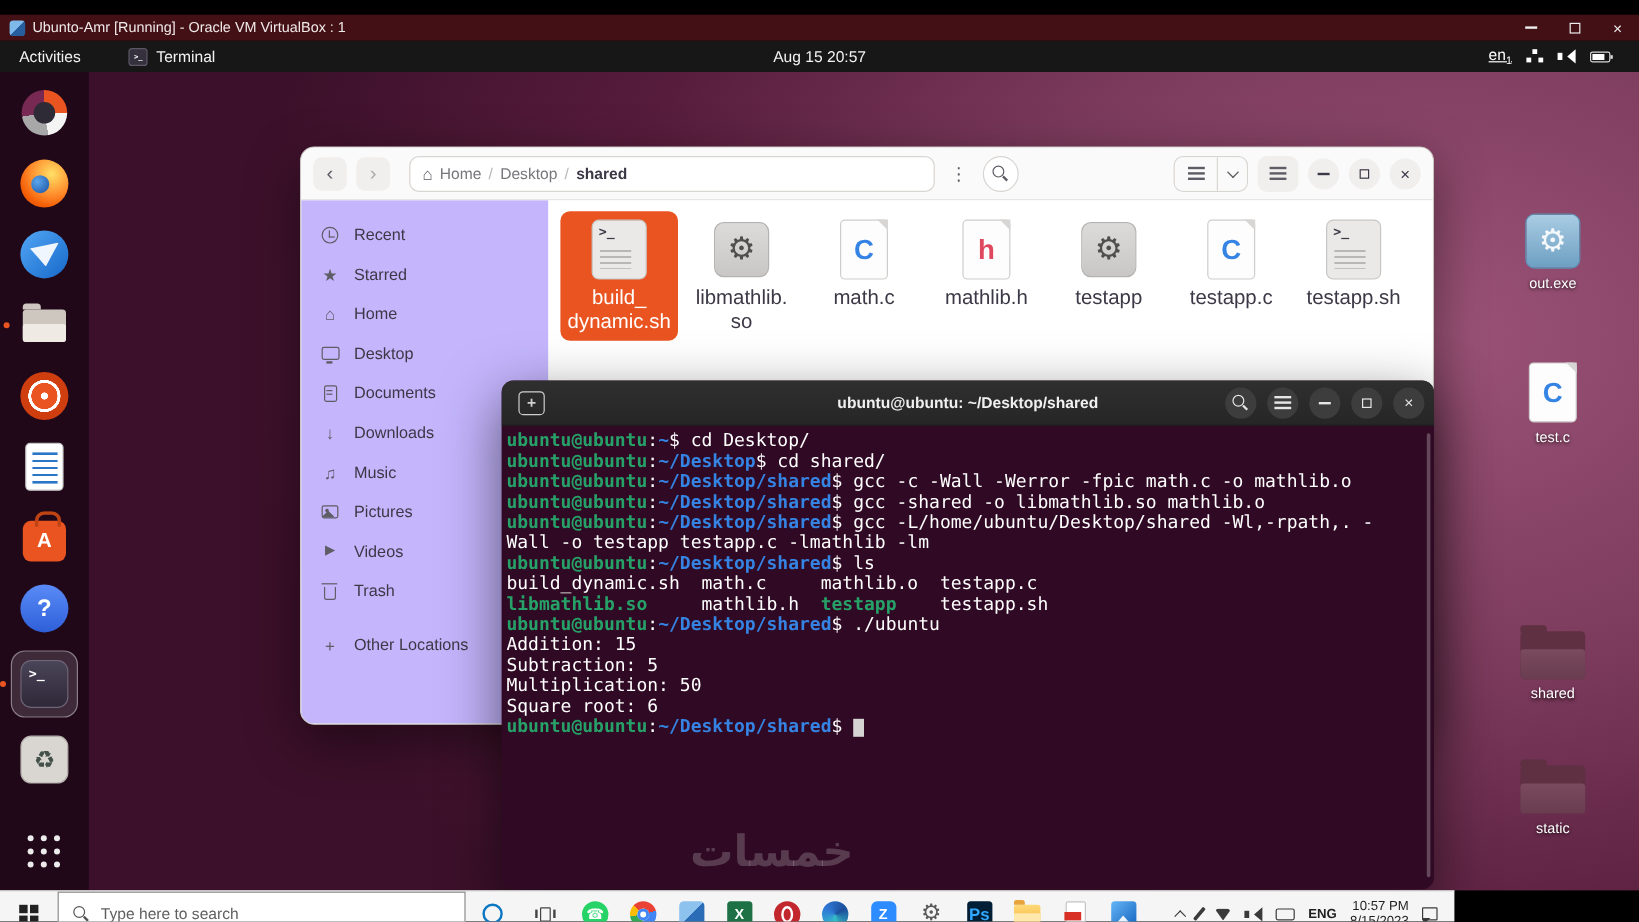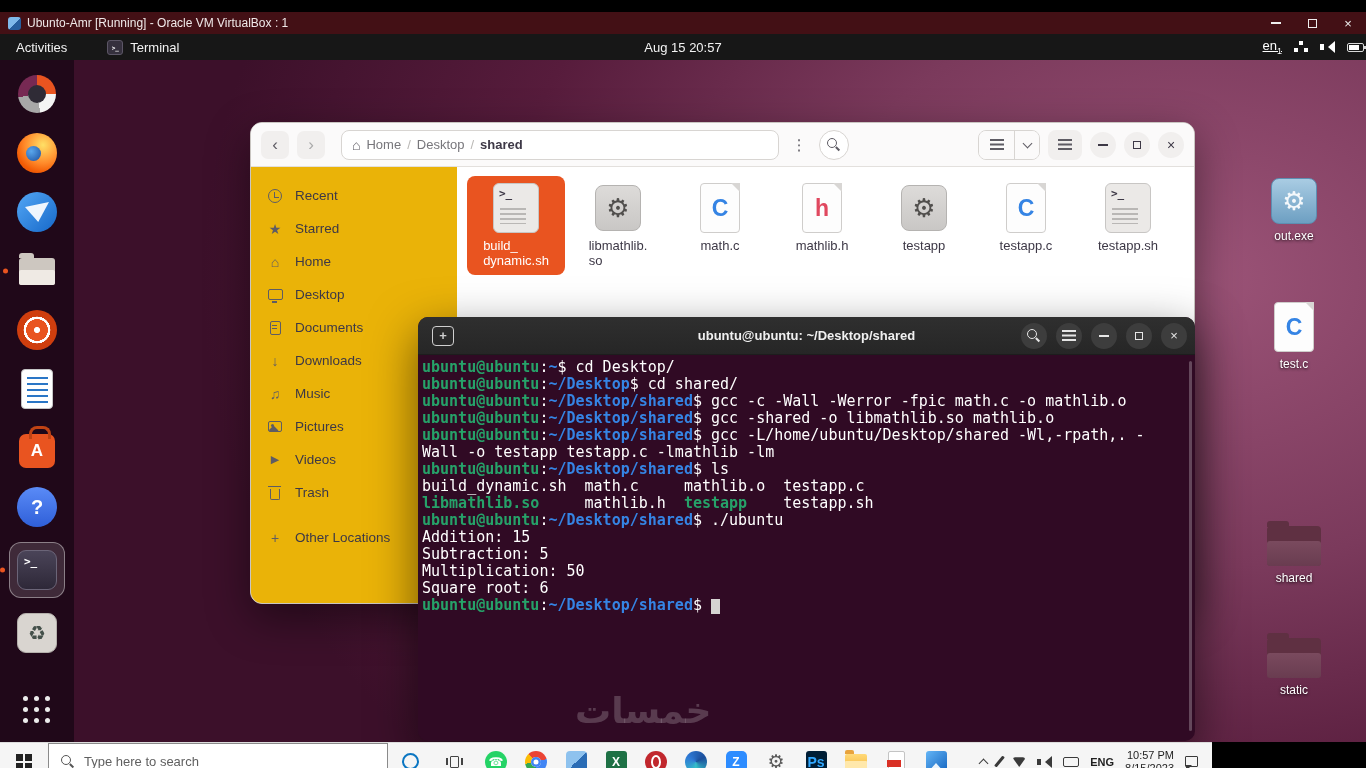--- a/index.html
+++ b/index.html
@@ -13,21 +13,21 @@
   .wctl { width:36px; height:22px; display:flex; align-items:center; justify-content:center; color:#eee; font-size:13px; }
   .i-min { width:10px; height:2px; background:currentColor; display:inline-block; }
   .i-maxsq { width:9px; height:9px; border:1.5px solid currentColor; display:inline-block; }
 
   
   #ubuntu-topbar { position:absolute; left:0; top:22px; width:1366px; height:26px; background:#171717; color:#f2f2f2; display:flex; align-items:center; font-size:13px; }
   .tb-activities { padding:0 16px; height:100%; display:flex; align-items:center; }
   .tb-appmenu { display:flex; align-items:center; gap:7px; margin-left:24px; }
   .mini-term { width:16px; height:15px; background:#35303d; border:1px solid #5c5666; border-radius:3px; color:#fff; font:700 6px/13px "DejaVu Sans Mono",monospace; text-align:center; }
   .tb-clock { position:absolute; left:50%; transform:translateX(-50%); font-weight:500; }
-  .tb-right { margin-left:auto; display:flex; align-items:center; gap:12px; padding-right:2px; color:#fff;text-decoration:underline; }
+  .tb-right { margin-left:auto; display:flex; align-items:center; gap:12px; padding-right:24px; color:#fff;text-decoration:underline; }
   .tb-lang sub { font-size:9px; }
   .i-tree { width:14px; height:12px; position:relative; }
   .i-tree::before { content:''; position:absolute; left:5px; top:0; width:4px; height:4px; background:currentColor; box-shadow:-5px 7px 0 currentColor, 5px 7px 0 currentColor; }
   .i-vol { width:15px; height:12px; position:relative; }
   .i-vol::before { content:''; position:absolute; left:0; top:3px; width:4px; height:6px; background:currentColor; }
   .i-vol::after { content:''; position:absolute; left:2px; top:0; border:6px solid transparent; border-right:7px solid currentColor; }
   .i-batt { width:17px; height:9px; border:1px solid #d9d9d9; border-radius:2px; position:relative; }
   .i-batt::before { content:''; position:absolute; left:1px; top:1px; bottom:1px; width:10px; background:#fff; }
   .i-batt::after { content:''; position:absolute; right:-3px; top:2px; width:2px; height:3px; background:#d9d9d9; }
 
@@ -95,42 +95,42 @@
   .vt-seg.dd { width:24px; }
   .menu-btn { width:34px; height:30px; border-radius:8px; background:#f1efee; color:#5e5c64; display:flex; align-items:center; justify-content:center; font-size:15px; }
   .wbtn { width:26px; height:26px; border-radius:50%; background:#f1efee; color:#3d3846; display:flex; align-items:center; justify-content:center; font-size:14px; }
   .i-search { width:14px; height:14px; position:relative; display:inline-block; }
   .i-search::before { content:''; position:absolute; left:0; top:0; width:8px; height:8px; border:1.5px solid currentColor; border-radius:50%; }
   .i-search::after { content:''; position:absolute; left:8.5px; top:8.5px; width:5px; height:1.5px; background:currentColor; transform:rotate(45deg); transform-origin:left center; }
   .i-bars { width:14px; height:11px; position:relative; display:inline-block; }
   .i-bars::before { content:''; position:absolute; top:0; left:0; right:0; height:1.6px; background:currentColor; box-shadow:0 4.5px 0 currentColor, 0 9px 0 currentColor; }
   .i-chevdown { width:7px; height:7px; border-right:1.6px solid currentColor; border-bottom:1.6px solid currentColor; transform:rotate(45deg); display:inline-block; margin-top:-3px; }
 
-  #files-sidebar { position:absolute; left:0; top:44px; bottom:0; width:206px; background:#eab308; padding-top:12px; }
+  #files-sidebar { position:absolute; left:0; top:44px; bottom:0; width:206px; background:#c4b5fd; padding-top:12px; }
   .side-item { display:flex; align-items:center; gap:12px; height:33px; padding-left:16px; color:#3d3846; font-size:13.5px; }
   .side-item.other { margin-top:12px; }
   .sic { width:16px; display:flex; justify-content:center; color:#5e5c64; }
   .sic.ch { font-size:14px; line-height:1; }
   .i-clock { width:14px; height:14px; border:1.5px solid #5e5c64; border-radius:50%; position:relative; }
   .i-clock::after { content:''; position:absolute; left:5px; top:2.5px; width:3.5px; height:4.5px; border-left:1.5px solid #5e5c64; border-bottom:1.5px solid #5e5c64; }
   .i-monitor { width:15px; height:11px; border:1.5px solid #5e5c64; border-radius:2px; position:relative; }
   .i-monitor::after { content:''; position:absolute; left:3.5px; bottom:-4px; width:5px; height:2px; background:#5e5c64; }
   .i-doc { width:11px; height:14px; border:1.5px solid #5e5c64; border-radius:2px; position:relative; }
   .i-doc::after { content:''; position:absolute; left:1.5px; top:3px; width:5px; height:1.5px; background:#5e5c64; box-shadow:0 3px 0 #5e5c64; }
   .i-pic { width:14px; height:11px; border:1.5px solid #5e5c64; border-radius:2px; position:relative; overflow:hidden; }
   .i-pic::before { content:''; position:absolute; left:2px; top:2px; width:3px; height:3px; border-radius:50%; background:#5e5c64; }
   .i-pic::after { content:''; position:absolute; left:1px; bottom:-3px; width:7px; height:7px; background:#5e5c64; transform:rotate(45deg); }
   .i-trash { width:10px; height:11px; border:1.5px solid #5e5c64; border-top:none; border-radius:0 0 2px 2px; position:relative; margin-top:3px; }
   .i-trash::before { content:''; position:absolute; left:-3px; top:-3px; width:13px; height:1.5px; background:#5e5c64; }
 
   #files-content { position:absolute; left:206px; top:44px; right:0; bottom:0; background:#fff; padding:8px; display:flex; flex-wrap:wrap; align-content:flex-start; }
   .fcell { width:98px; margin:1px 2px; padding:5px 2px 6px; display:flex; flex-direction:column; align-items:center; border-radius:8px; }
   .fcell.sel { background:#e95420; }
   .ficon { height:54px; display:flex; align-items:center; justify-content:center; }
-  .flabel { margin-top:3px; font-size:13px; color:#3d3846; white-space:pre-line; line-height:1.18; }
+  .flabel { margin-top:3px; font-size:17px; color:#3d3846; text-align:center; white-space:pre-line; line-height:1.18; }
   .fcell.sel .flabel { color:#fff; }
   .script-tile { width:46px; height:50px; background:#ebe9e7; border:1px solid #c8c6c4; border-radius:6px; position:relative; }
   .scr-prompt { position:absolute; left:5px; top:3px; font:700 11px "DejaVu Sans Mono",monospace; color:#3d3846; }
   .script-tile::after { content:''; position:absolute; left:6px; top:24px; width:26px; height:16px; background:repeating-linear-gradient(to bottom,#b9b7b5 0 2px, transparent 2px 5px); }
   .obj-sheet { width:40px; height:50px; background:#e9e7e5; border:1px solid #c8c6c4; border-radius:4px; position:relative; }
   .obj-sheet::after { content:''; position:absolute; left:7px; top:10px; width:26px; height:28px; background:repeating-linear-gradient(to bottom,#a5a3a1 0 2px, transparent 2px 6px); }
 
   
   #terminal-window { position:absolute; left:418px; top:257px; width:777px; height:424px; border-radius:10px; box-shadow:0 16px 48px rgba(0,0,0,.55); z-index:10; overflow:hidden; background:#300a24; }
   #term-header { position:absolute; left:0; top:0; right:0; height:38px; background:linear-gradient(#2f2f2f,#262626); border-bottom:1px solid #1d1d1d; display:flex; align-items:center; padding:0 8px; }

